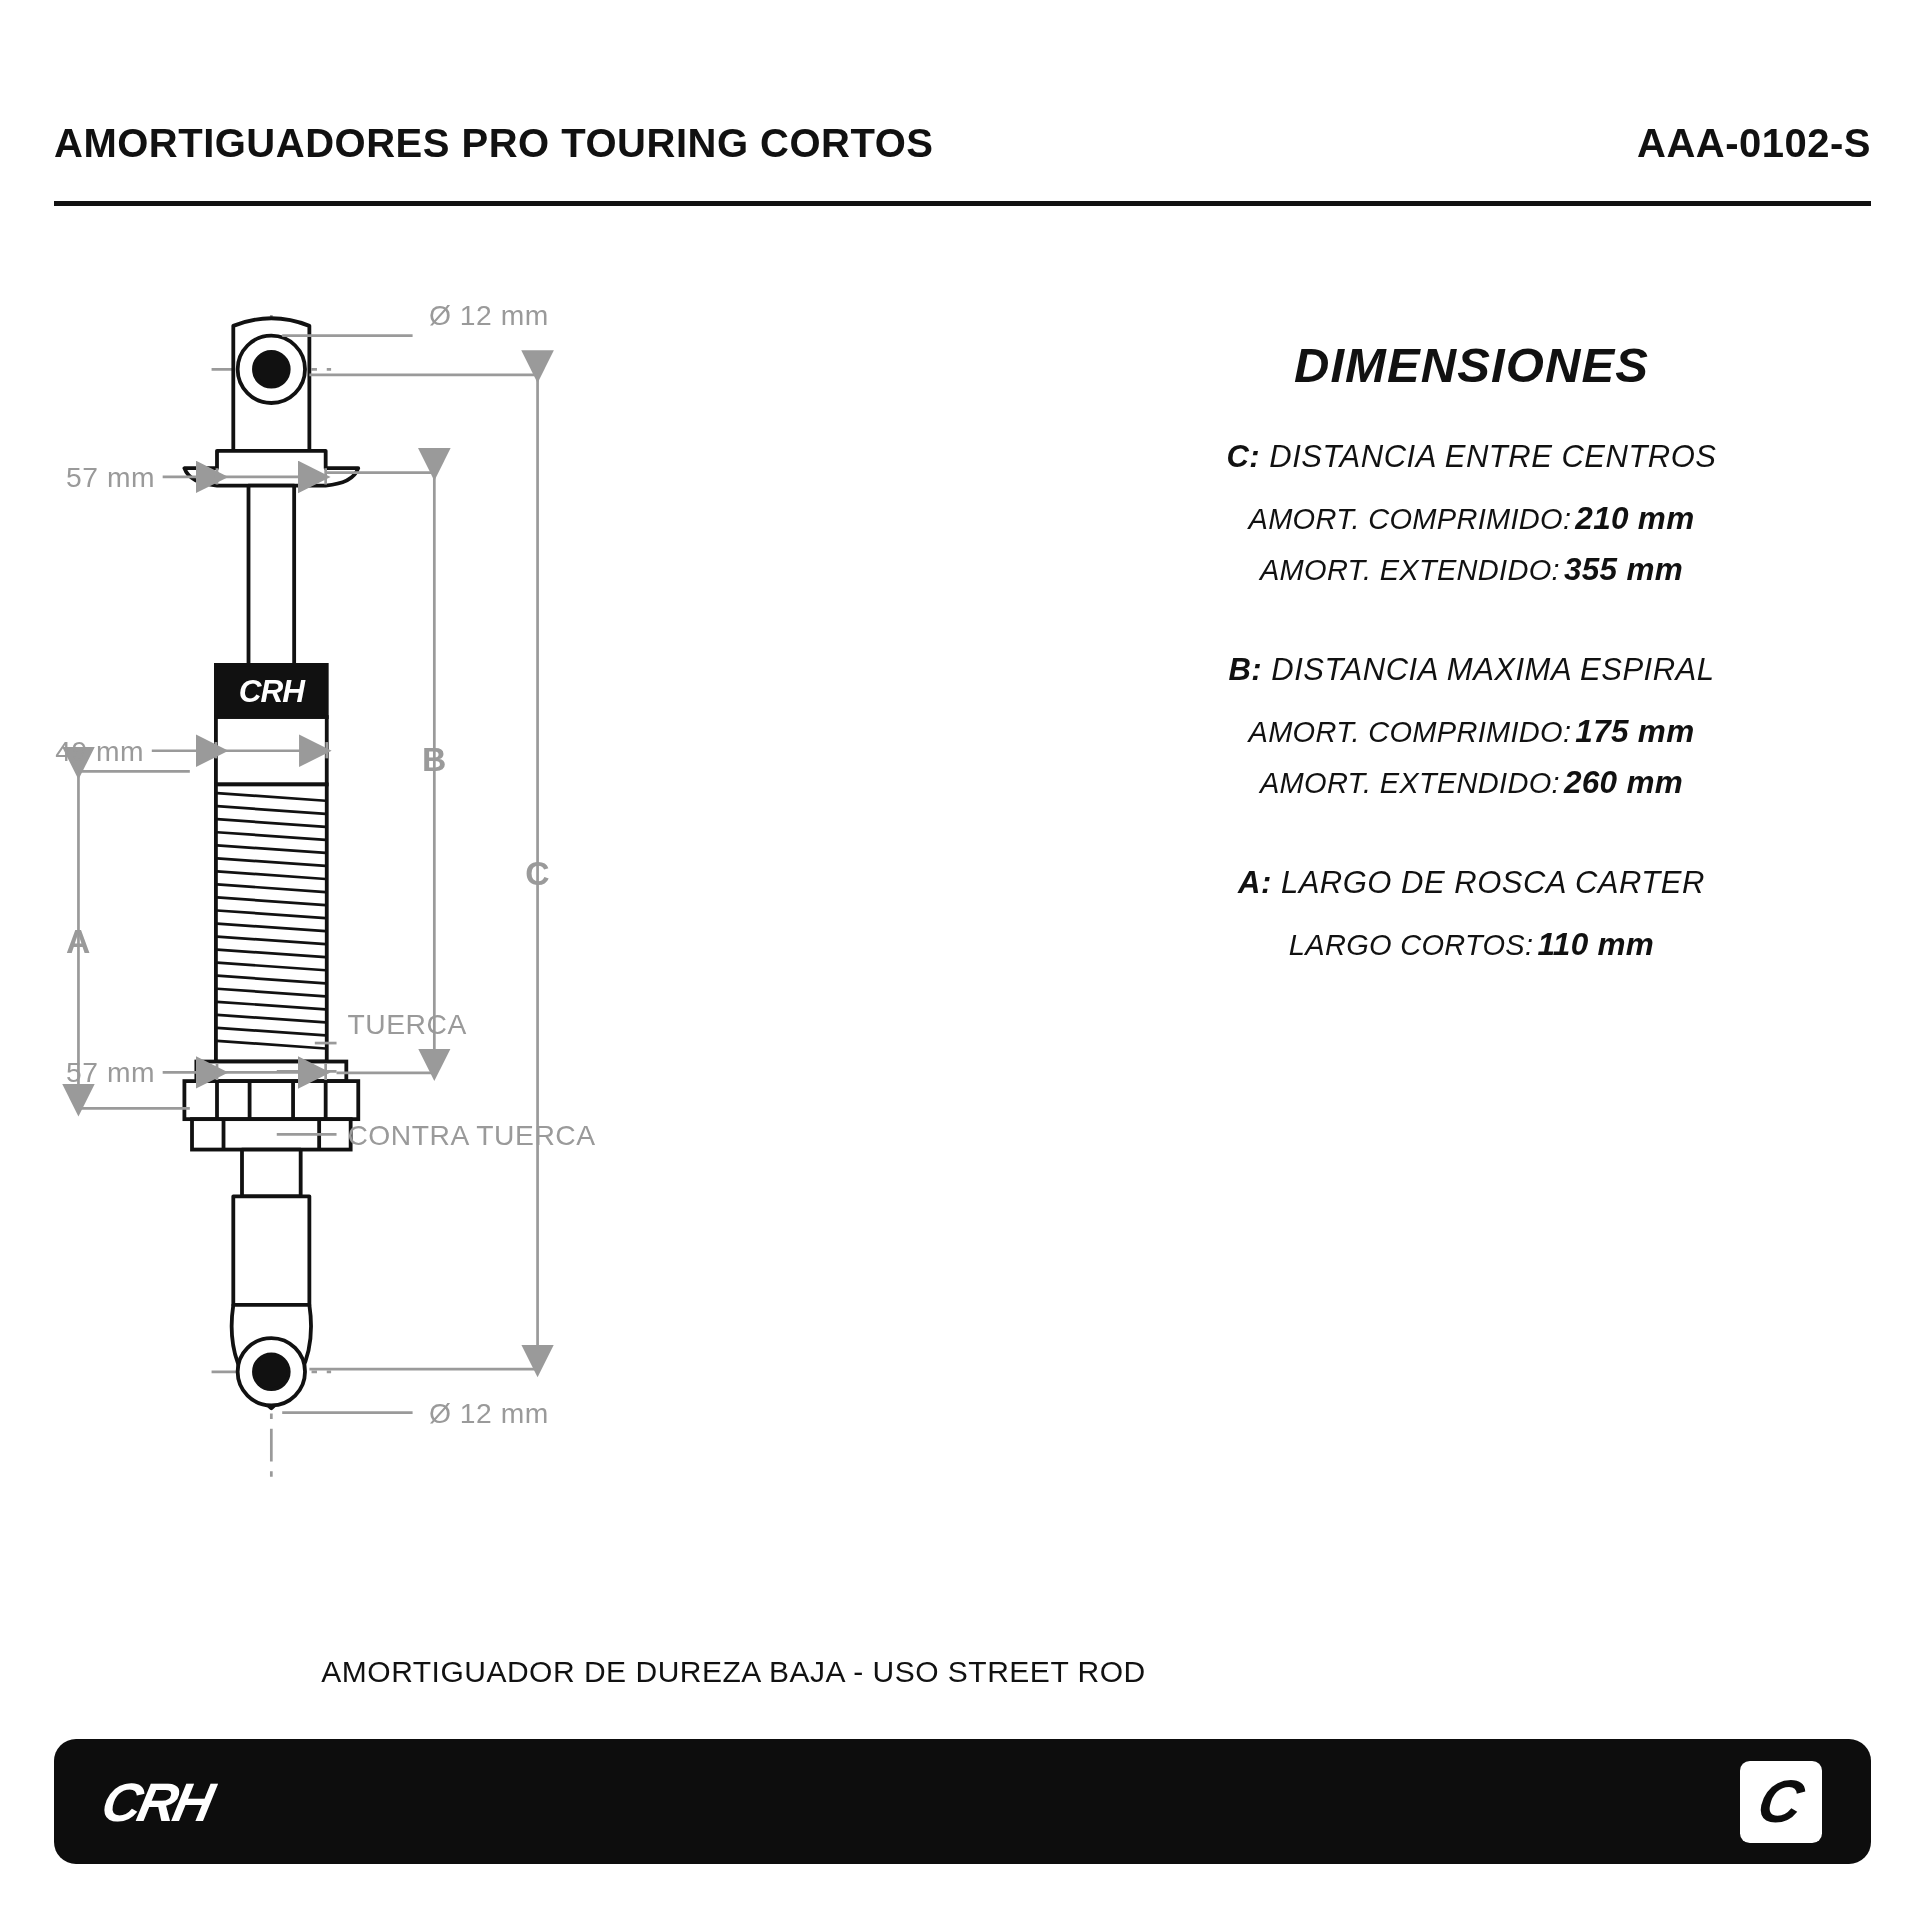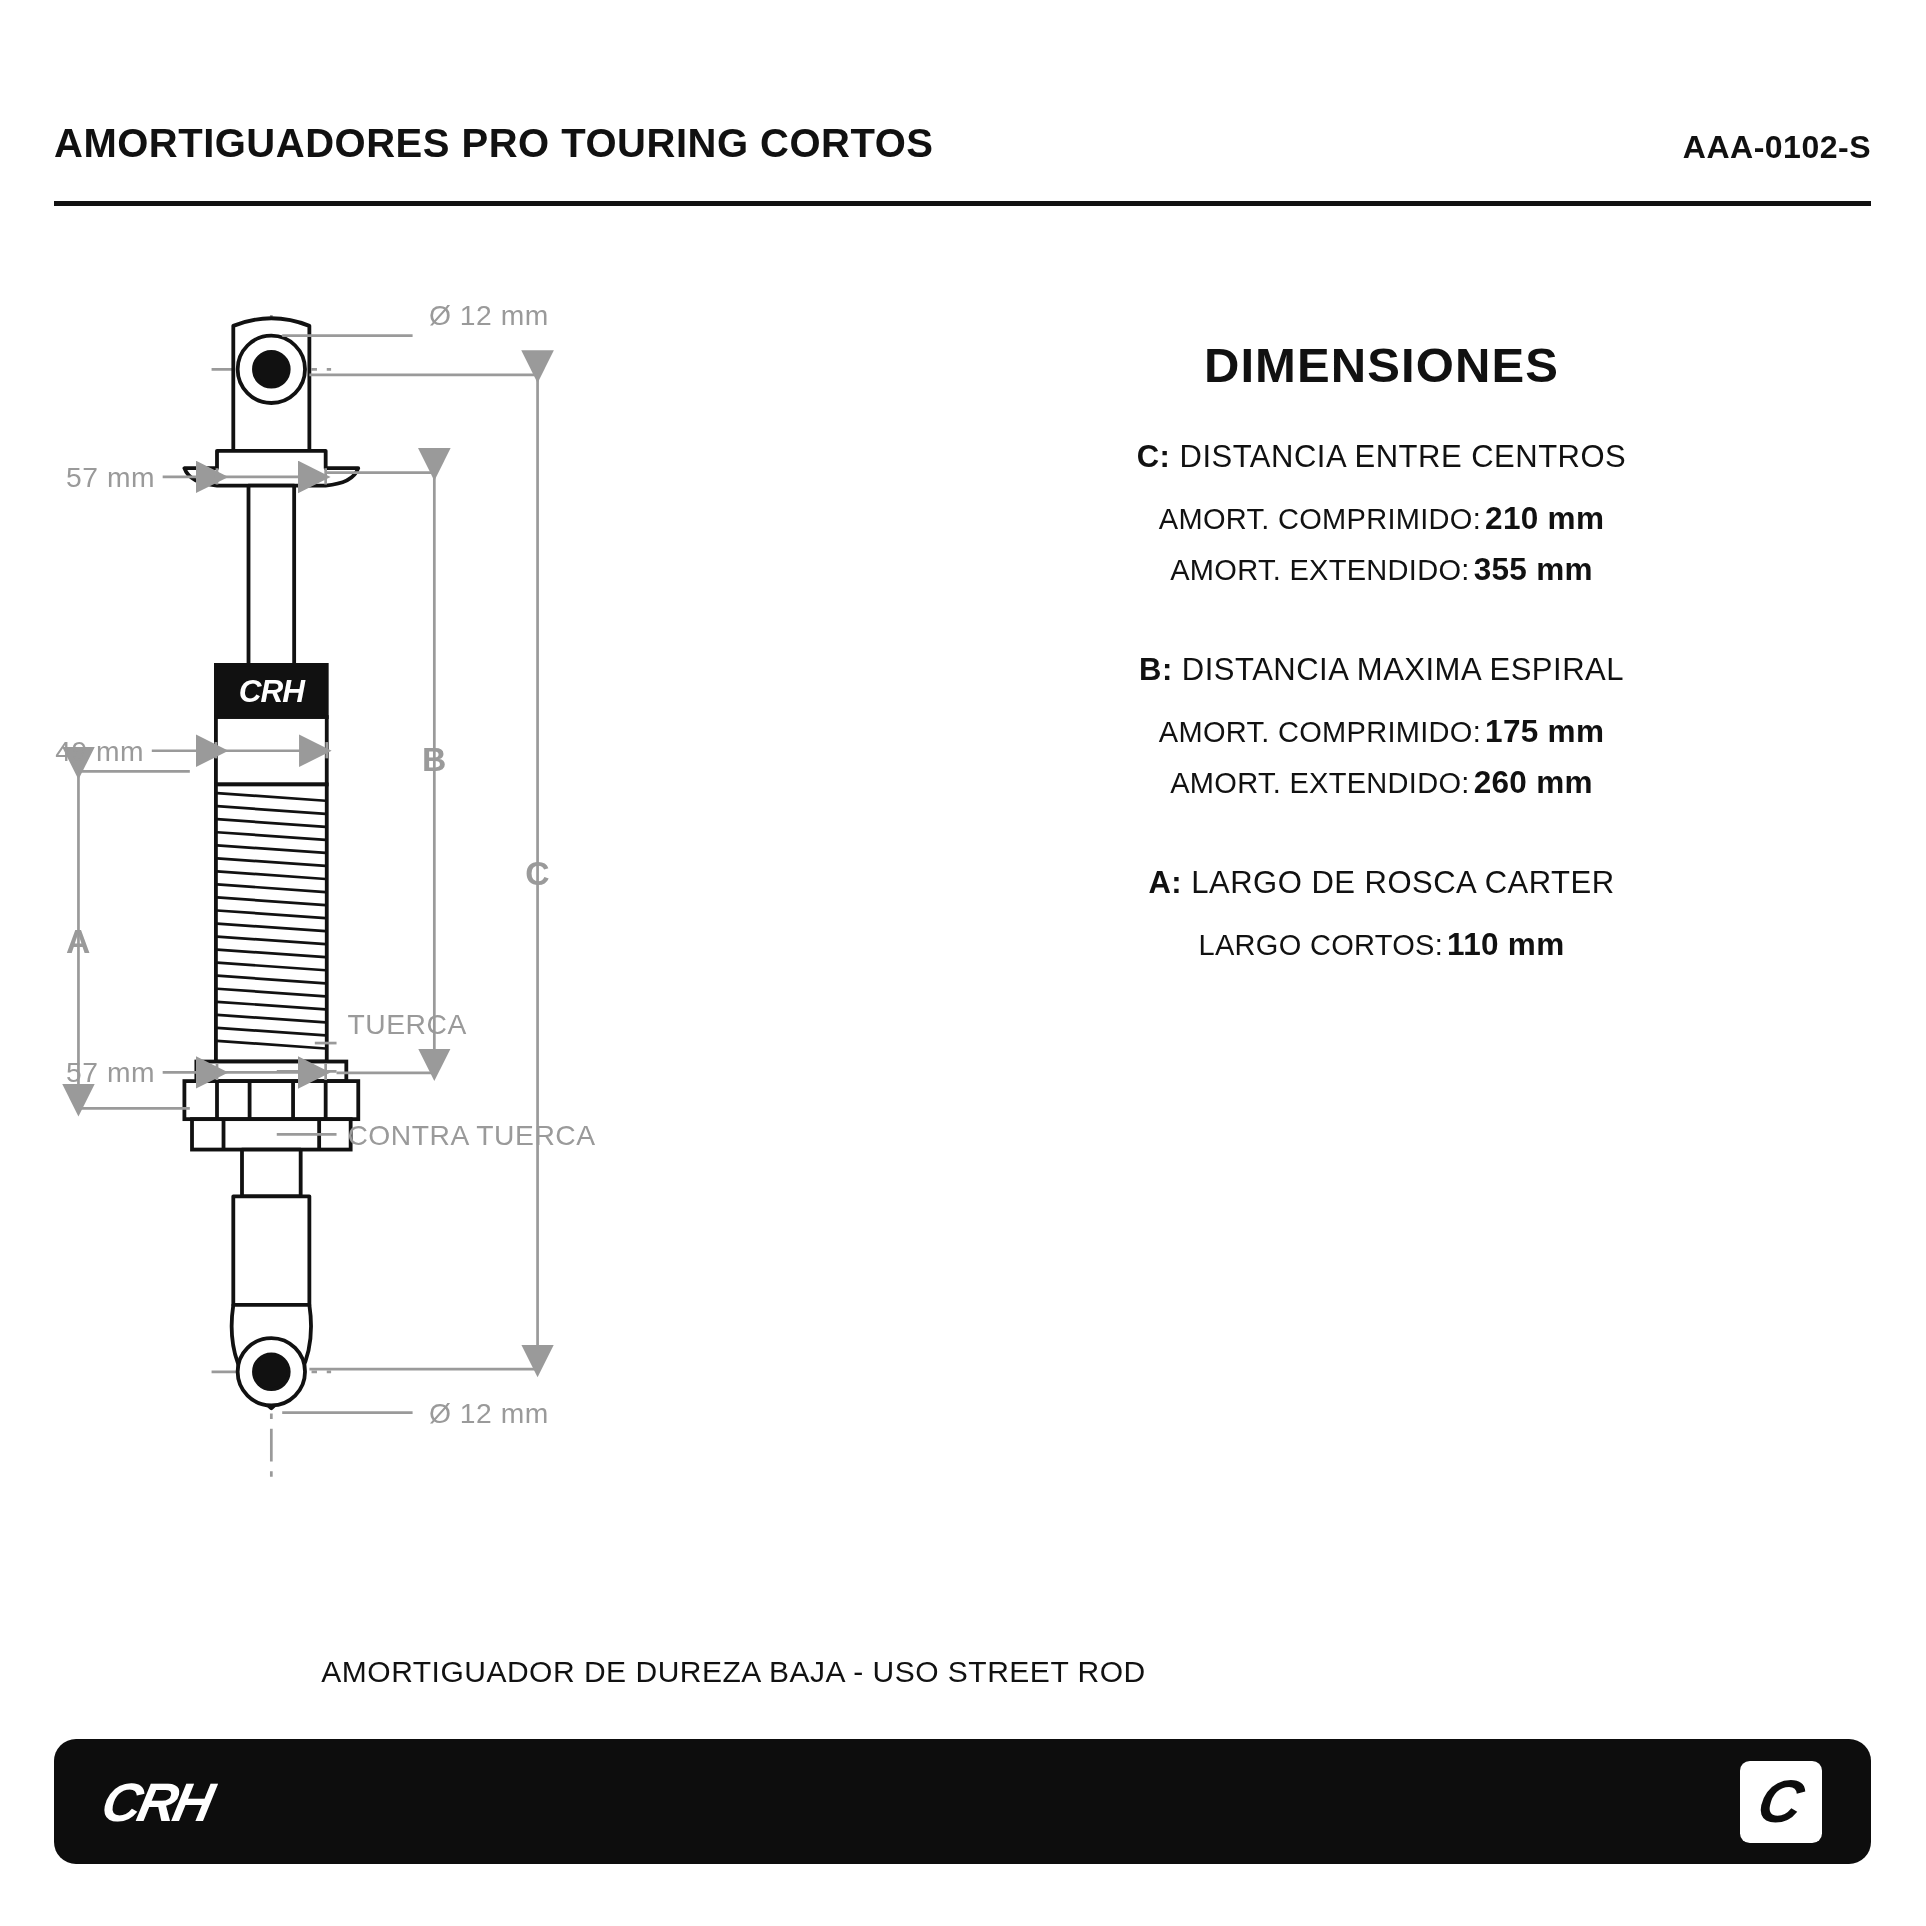--- a/index.html
+++ b/index.html
@@ -34,42 +34,43 @@
     justify-content: space-between;
   }
   .header-title {
     font-size: 40px;
     font-weight: bold;
     letter-spacing: 0.5px;
     color: #111111;
     line-height: 1;
   }
   .header-code {
-    font-size: 32px;
+    font-size: 40px;
     font-weight: bold;
     letter-spacing: 0.5px;
     color: #111111;
     line-height: 1;
   }
   .header-rule {
     position: absolute;
     left: 54px;
     top: 201px;
     width: 1817px;
     height: 4.9px;
     background: #111111;
   }
 
   
   .dim-panel {
     position: absolute;
-    left: 985px;
+    left: 1075px;
     top: 337px;
     width: 793px;
     text-align: center;
+    font-style: italic;
   }
   .dim-heading {
     font-size: 49px;
     font-weight: bold;
     letter-spacing: 1.1px;
     margin-bottom: 46px;
     color: #111111;
   }
   .dim-group {
     margin-bottom: 42px;

